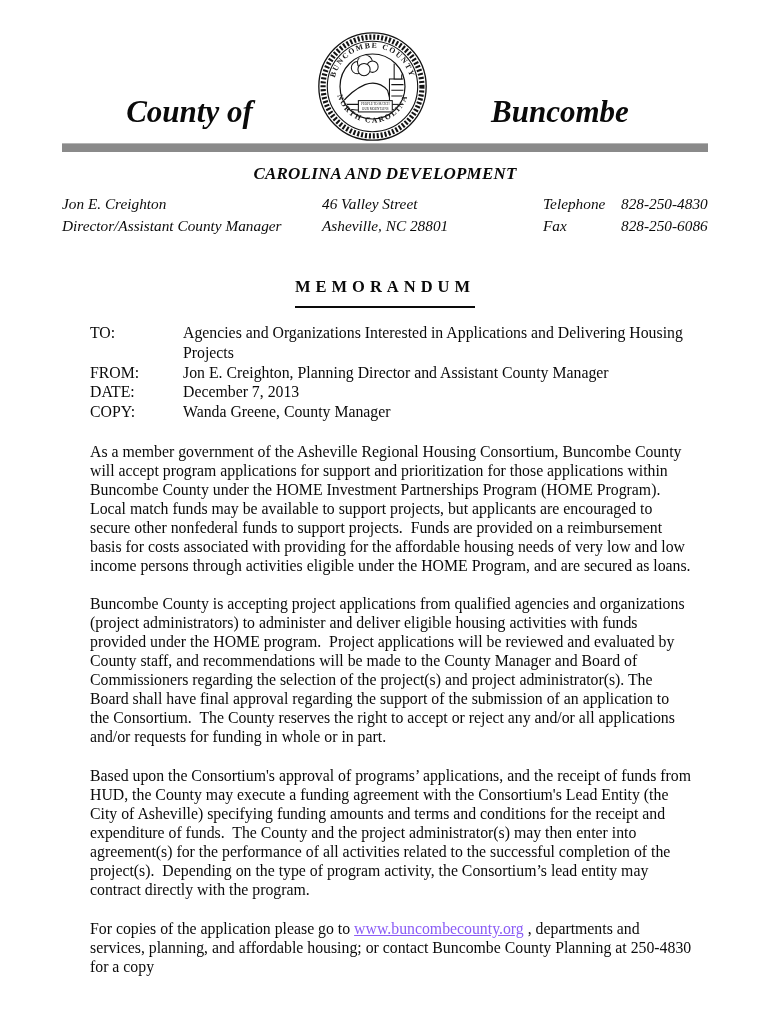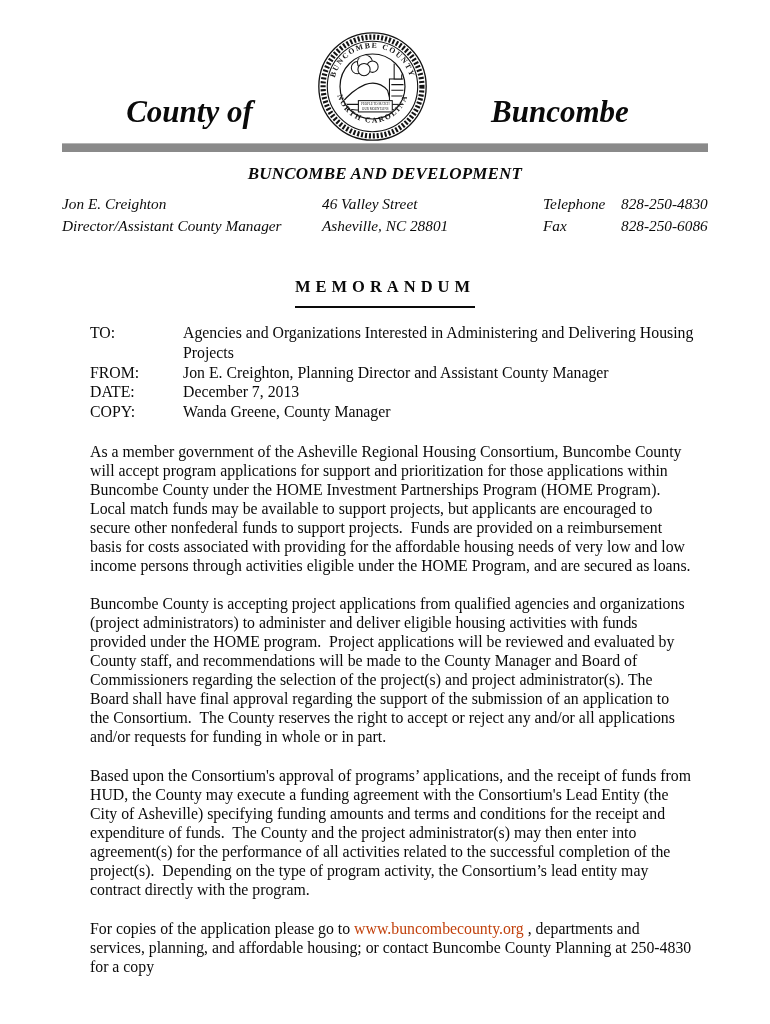--- a/index.html
+++ b/index.html
@@ -48,21 +48,21 @@
   .memo-title {
     display:inline-block;
     font-size:16.5px; font-weight:bold; letter-spacing:5px;
     border-bottom:2px solid #0a0a0a; padding-bottom:9px;
   }
   .memo-fields { margin:15px 64px 0 90px; font-size:15.8px; line-height:19.8px; }
   .memo-field { display:grid; grid-template-columns:93px 1fr; }
 
   .body-text { margin:0 78px 0 90px; font-size:15.8px; line-height:19px; }
   .body-text p { margin:19.7px 0 0 0; white-space:pre-wrap; }
-  a.doc-link { color:#c2410c; cursor:pointer; }
+  a.doc-link { color:#8b5cf6; text-decoration:underline; cursor:pointer; }
 
   
   svg text { font-family:"Liberation Serif", serif; }
 </style>
 </head>
 <body>
 
 <div class="page">
 
   <div class="letterhead">
@@ -117,21 +117,21 @@
           <text x="63" y="80" font-size="3.4" text-anchor="middle" fill="#141414">PEOPLE TO MATCH</text>
           <text x="63" y="85" font-size="3.4" text-anchor="middle" fill="#141414">OUR MOUNTAINS</text>
         </g>
       </svg>
     </div>
 
     <div class="title-right">Buncombe</div>
     <div class="divider" style="background:#8a8a8a;"></div>
   </div>
 
-  <div class="dept-title">BUNCOMBE AND DEVELOPMENT</div>
+  <div class="dept-title">CAROLINA AND DEVELOPMENT</div>
 
   <div class="contact">
     <div class="c-left">
       <div>Jon E. Creighton</div>
       <div>Director/Assistant County Manager</div>
     </div>
     <div class="c-mid">
       <div>46 Valley Street</div>
       <div>Asheville, NC 28801</div>
     </div>
@@ -143,21 +143,21 @@
     </div>
   </div>
 
   <div class="memo-title-row">
     <span class="memo-title">MEMORANDUM</span>
   </div>
 
   <div class="memo-fields">
     <div class="memo-field">
       <span>TO:</span>
-      <span>Agencies and Organizations Interested in Administering and Delivering Housing Projects</span>
+      <span>Agencies and Organizations Interested in Applications and Delivering Housing Projects</span>
     </div>
     <div class="memo-field">
       <span>FROM:</span>
       <span>Jon E. Creighton, Planning Director and Assistant County Manager</span>
     </div>
     <div class="memo-field">
       <span>DATE:</span>
       <span>December 7, 2013</span>
     </div>
     <div class="memo-field">

